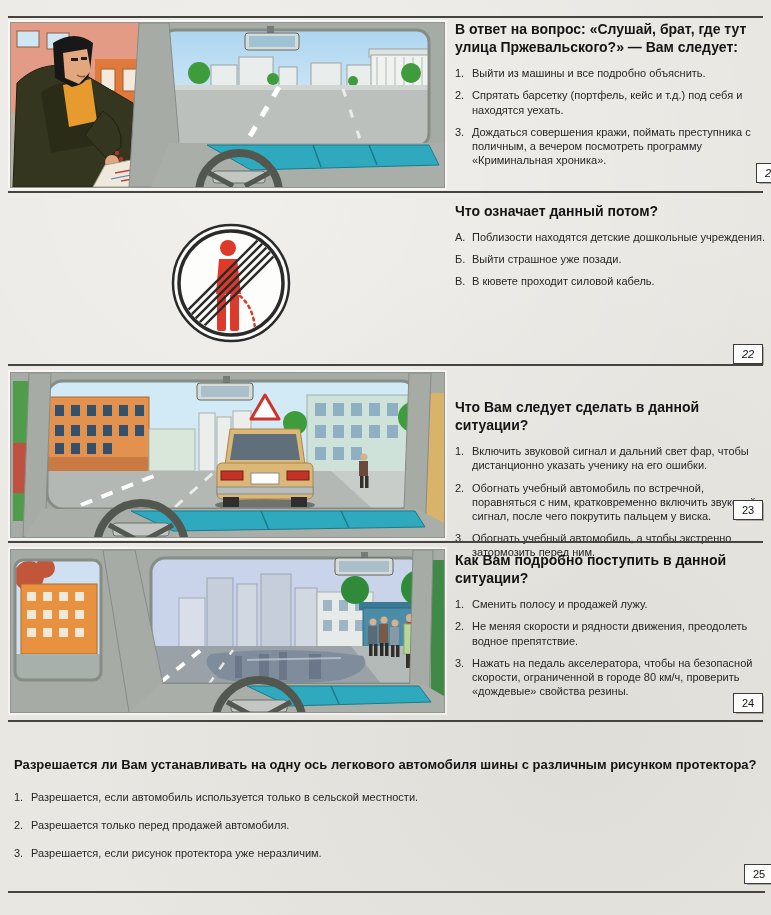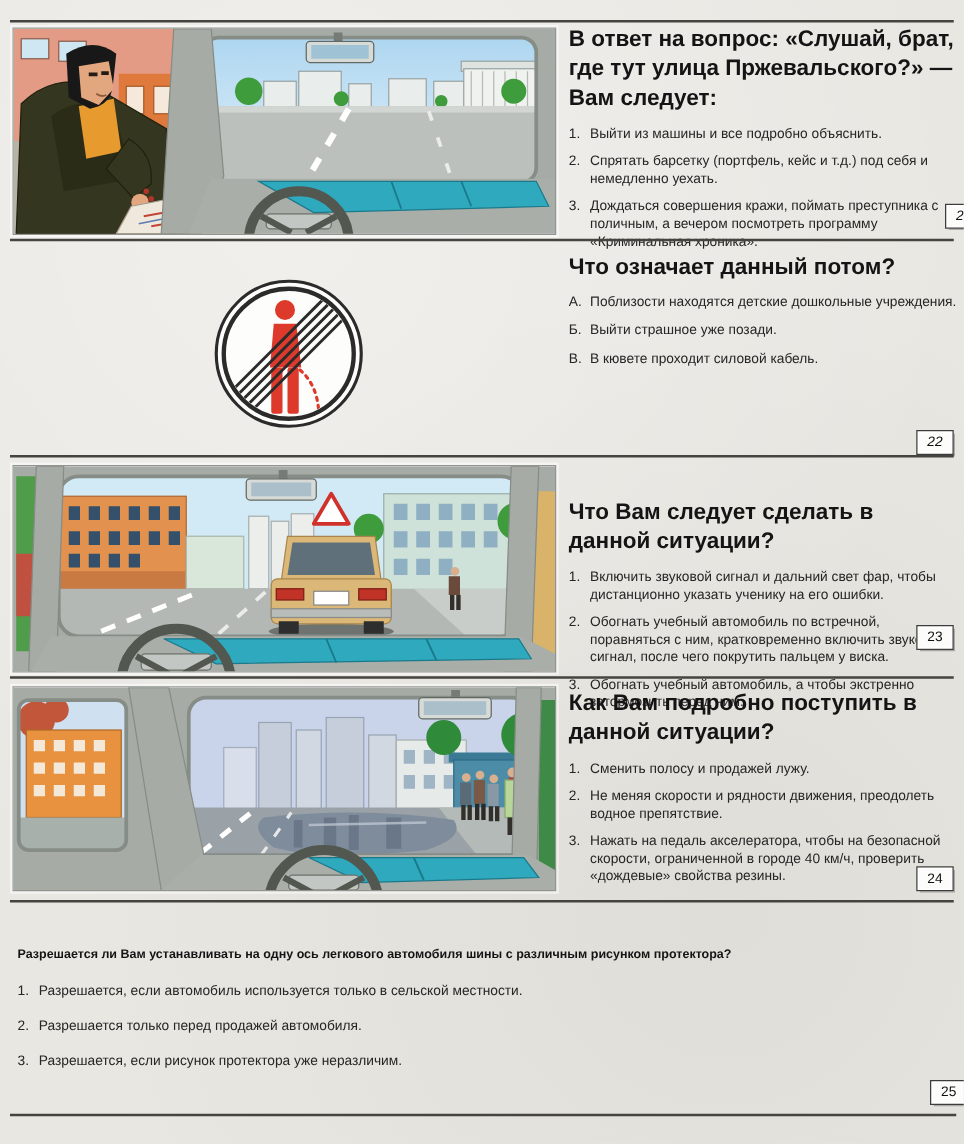--- a/index.html
+++ b/index.html
@@ -9,21 +9,21 @@
   }
   html,body{margin:0;padding:0;}
   body{
     width:771px;height:915px;position:relative;overflow:hidden;
     background:var(--paper);
     background-image:radial-gradient(circle at 30% 20%, rgba(255,255,255,.35), rgba(255,255,255,0) 60%),
                      radial-gradient(circle at 75% 80%, rgba(180,178,170,.18), rgba(0,0,0,0) 55%);
     font-family:"Liberation Sans", sans-serif; color:var(--ink);
   }
   .rule{position:absolute;height:2px;background:var(--divider);left:8px;width:755px;}
-  .qtitle{font-weight:bold;font-size:18px;line-height:1.3;margin:0 0 10px 0;color:#141414;}
+  .qtitle{font-weight:bold;font-size:14px;line-height:1.3;margin:0 0 10px 0;color:#141414;}
   .answers{display:flex;flex-direction:column;gap:8px;}
   .answer{display:flex;font-size:11px;line-height:1.28;color:var(--ans);}
   .alabel{flex:0 0 17px;}
   .atext{flex:1;}
   .badge{
     position:absolute;width:28px;height:18px;background:#fcfcfa;
     border:1px solid #3c3c3c;box-shadow:2px 2px 0 -1px rgba(60,60,60,.35), inset 0 0 0 1px #ffffff;
     display:flex;align-items:center;justify-content:center;
     font-size:11px;color:#111;
   }
@@ -41,21 +41,21 @@
   #d2{top:364px;}
   #b3-illus{left:10px;top:372px;width:433px;height:164px;}
   #b3-text{top:374px;margin-top:24px;}
   #b3-badge{left:733px;top:500px;}
   #d3{top:541px;}
   #b4-illus{left:10px;top:549px;width:433px;height:162px;}
   #b4-text{top:551px;}
   #b4-badge{left:733px;top:693px;}
   #d4{top:720px;}
   #b5{position:absolute;left:14px;top:757px;width:747px;}
-  #b5 .qtitle{font-size:10px;margin-bottom:16px;}
+  #b5 .qtitle{font-size:13px;margin-bottom:16px;}
   #b5 .answers{gap:14px;}
   #b5-badge{left:744px;top:864px;}
   #d5{top:891px;width:757px;}
   #top-rule{top:16px;}
 </style>
 </head>
 <body>
 
 <div class="rule" id="top-rule"></div>
 
@@ -158,21 +158,21 @@
   </div>
   <div class="txtcol" id="b1-text">
     <h2 class="qtitle">В ответ на вопрос: «Слушай, брат, где тут улица Пржевальского?» — Вам следует:</h2>
     <div class="answers">
       <div class="answer">
         <span class="alabel">1.</span>
         <span class="atext">Выйти из машины и все подробно объяснить.</span>
       </div>
       <div class="answer">
         <span class="alabel">2.</span>
-        <span class="atext">Спрятать барсетку (портфель, кейс и т.д.) под себя и немедленно уехать.</span>
+        <span class="atext">Спрятать барсетку (портфель, кейс и т.д.) под себя и находятся уехать.</span>
       </div>
       <div class="answer">
         <span class="alabel">3.</span>
         <span class="atext">Дождаться совершения кражи, поймать преступника с поличным, а вечером посмотреть программу «Криминальная хроника».</span>
       </div>
     </div>
   </div>
   <div class="badge" id="b1-badge">21</div>
   <div class="rule" id="d1"></div>
 </section>
@@ -479,21 +479,21 @@
       <div class="answer">
         <span class="alabel">1.</span>
         <span class="atext">Сменить полосу и продажей лужу.</span>
       </div>
       <div class="answer">
         <span class="alabel">2.</span>
         <span class="atext">Не меняя скорости и рядности движения, преодолеть водное препятствие.</span>
       </div>
       <div class="answer">
         <span class="alabel">3.</span>
-        <span class="atext">Нажать на педаль акселератора, чтобы на безопасной скорости, ограниченной в городе 40 км/ч, проверить «дождевые» свойства резины.</span>
+        <span class="atext">Нажать на педаль акселератора, чтобы на безопасной скорости, ограниченной в городе 80 км/ч, проверить «дождевые» свойства резины.</span>
       </div>
     </div>
   </div>
   <div class="badge" id="b4-badge">24</div>
   <div class="rule" id="d4"></div>
 </section>
 
 <section>
   <div id="b5">
     <h2 class="qtitle">Разрешается ли Вам устанавливать на одну ось легкового автомобиля шины с различным рисунком протектора?</h2>

